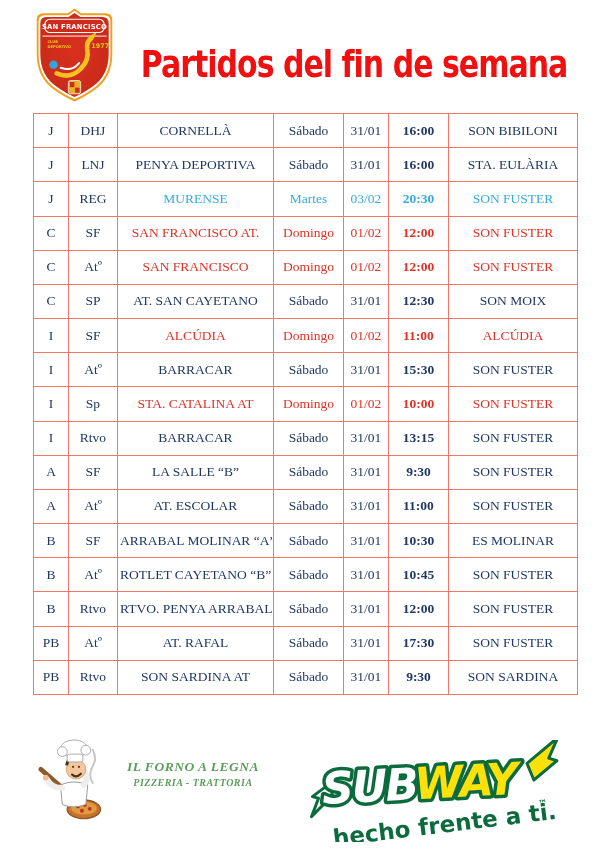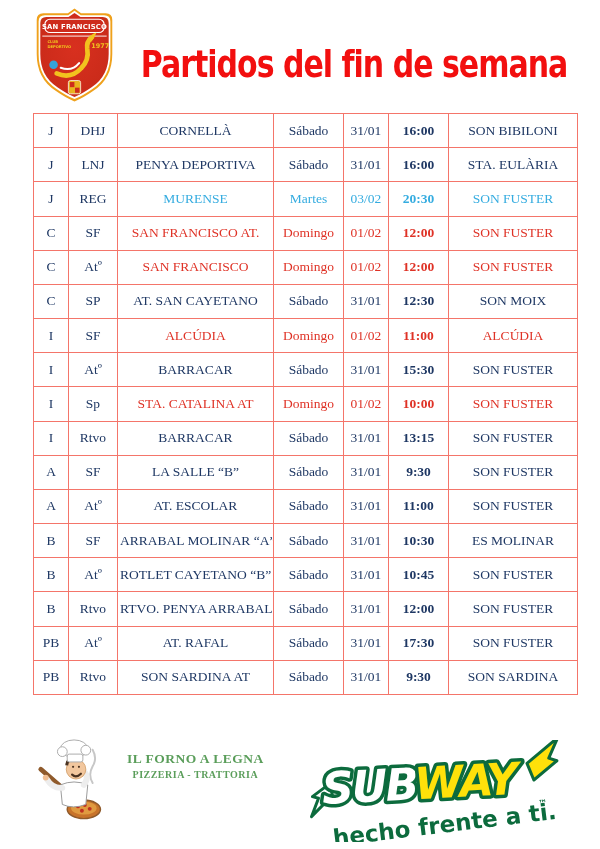--- a/index.html
+++ b/index.html
@@ -22,22 +22,22 @@
   col.c1{width:35px}col.c2{width:49px}col.c3{width:156px}col.c4{width:70px}
   col.c5{width:45px}col.c6{width:60px}col.c7{width:129px}
   td.navy{color:var(--navy);}
   td.red{color:var(--red);}
   td.cyan{color:var(--cyan);}
   td.time{font-weight:bold;font-size:14px;}
 
   
   .sponsor-forno{position:absolute;left:33px;top:733px;display:flex;align-items:flex-start;}
   .chef-svg{width:88px;height:95px;flex:0 0 auto;}
-  .forno-text{margin-left:6px;margin-top:18px;color:var(--forno_green);
-      font-family:"Liberation Serif","DejaVu Serif",serif;font-weight:bold;text-align:center;}
+  .forno-text{margin-left:6px;margin-top:26px;color:var(--forno_green);
+      font-family:"Liberation Serif","DejaVu Serif",serif;font-weight:bold;text-align:center;font-style:italic;}
   .forno-name{font-size:13.5px;letter-spacing:0.5px;}
   .forno-subtitle{font-size:10px;letter-spacing:0.5px;margin-top:2px;}
   .sponsor-subway{position:absolute;left:298px;top:740px;width:285px;height:102px;}
 </style>
 </head>
 <body>
 
 <div class="page">
 
   <svg class="crest" viewBox="0 0 95 95" aria-hidden="true">

